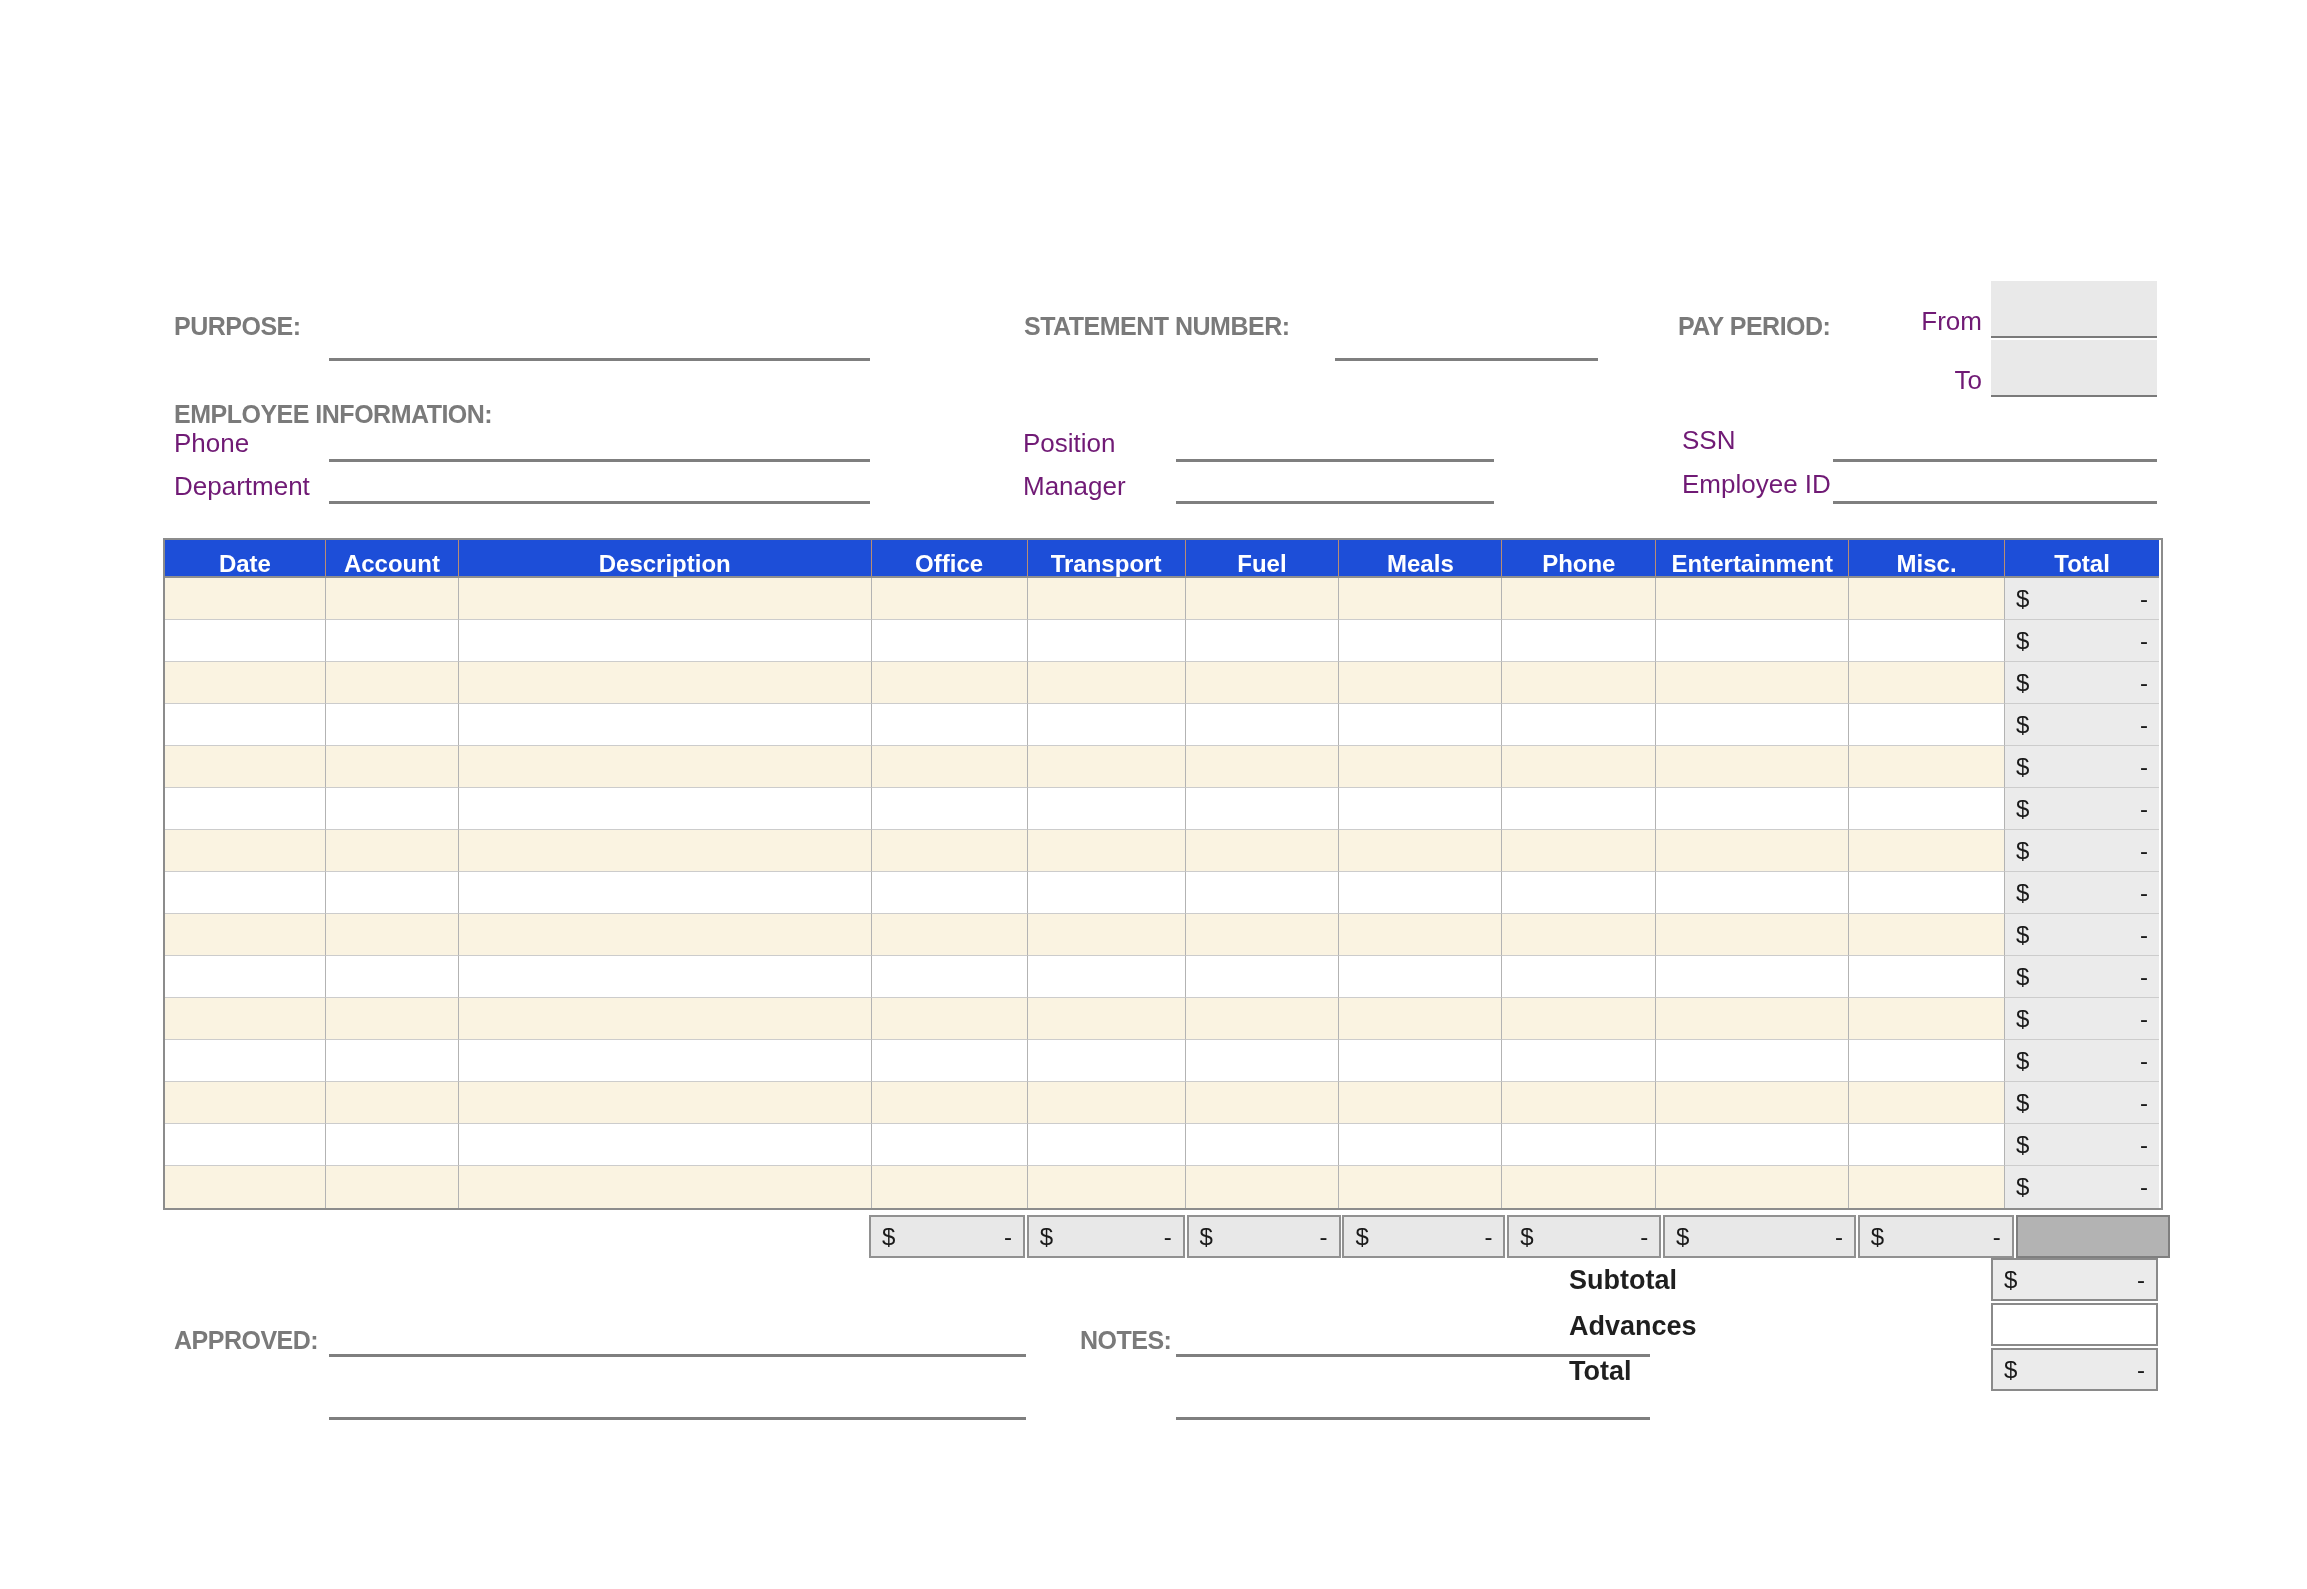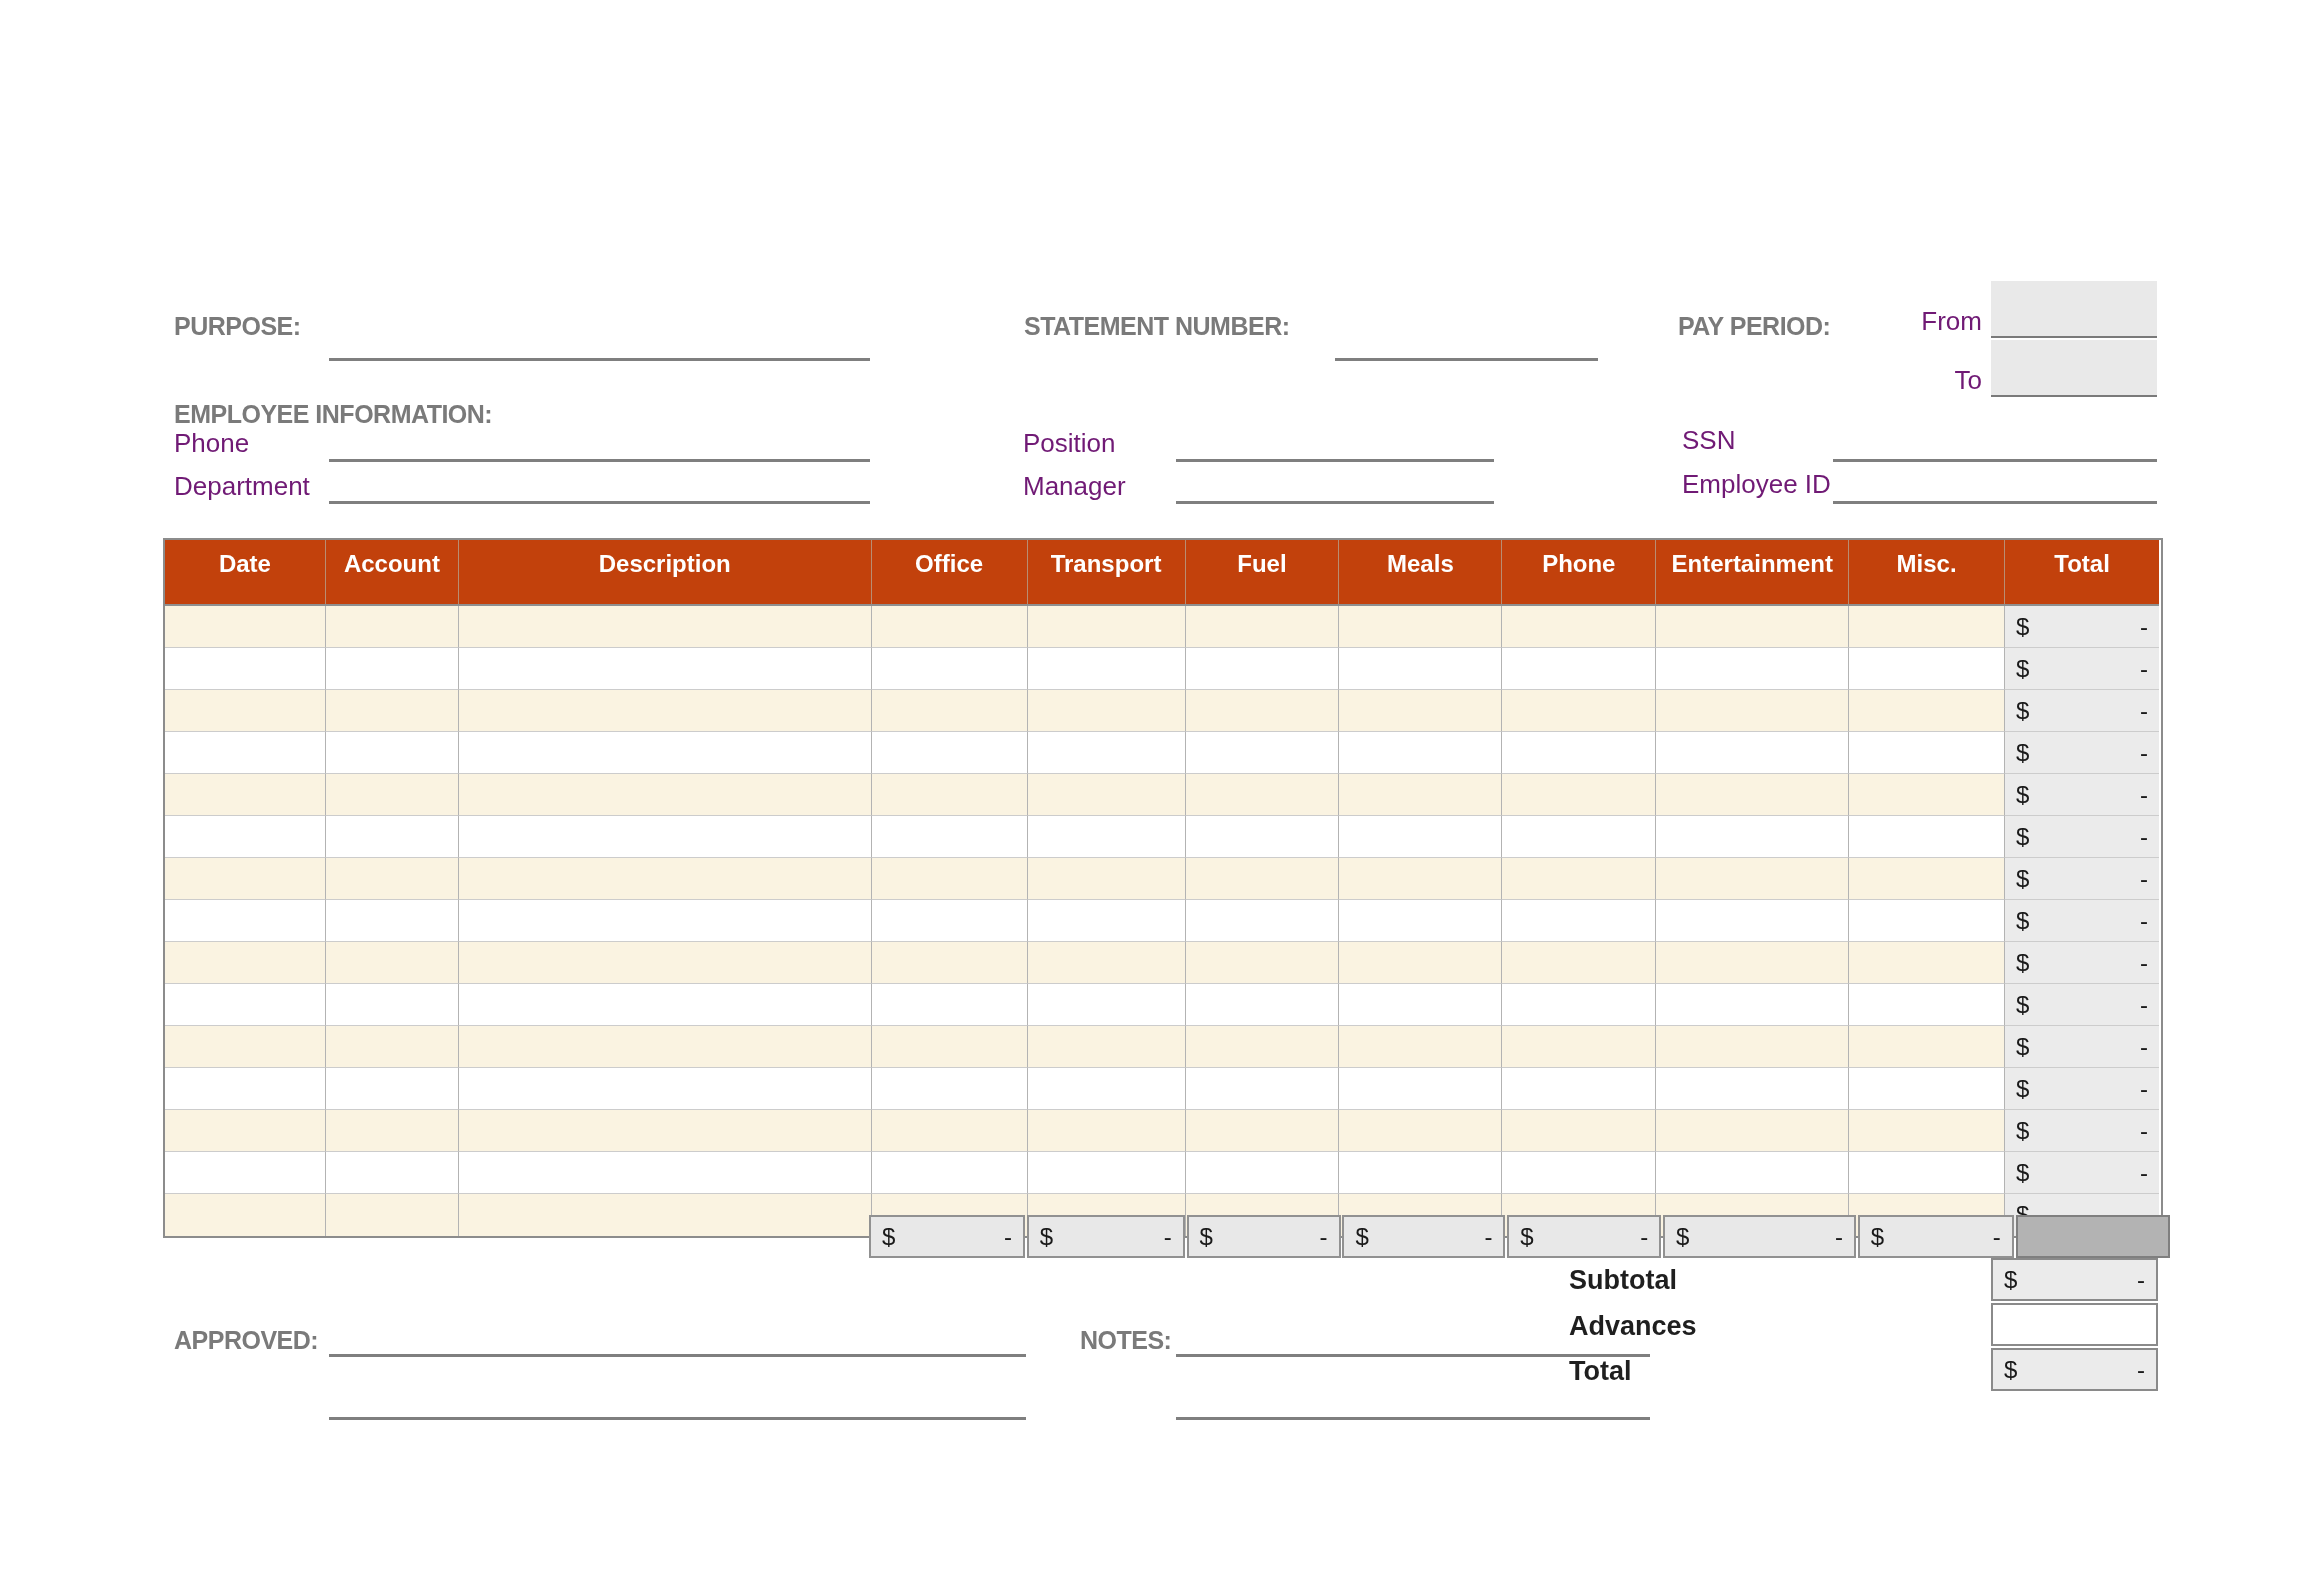--- a/index.html
+++ b/index.html
@@ -21,22 +21,22 @@
 
   
   .uline{height:2.8px;background:#7F7F7F;}
 
   
   .graybox{width:166px;height:57px;background:#E9E9E9;border-bottom:2.8px solid #7a7a7a;box-sizing:border-box;}
 
   
   #expense-table{left:163px;top:538px;width:2000px;border:2.8px solid #8C8C8C;box-sizing:border-box;background:#fff;}
   .trow{display:flex;width:1994px;}
-  .th{background:#c2410c;color:#fff;font-weight:bold;font-size:24px;text-align:center;
-      line-height:48px;height:64px;border-right:1.8px solid #b98d72;box-sizing:border-box;}
+  .th{background:#1d4ed8;color:#fff;font-weight:bold;font-size:24px;text-align:center;
+      line-height:48px;height:36px;border-right:1.8px solid #b98d72;box-sizing:border-box;}
   .th:last-child{border-right:none;}
   #thead{border-bottom:2.8px solid #8f8f8f;}
   .td{height:42px;border-right:1.8px solid #B3B3B3;border-bottom:1.8px solid #CCCCCC;box-sizing:border-box;}
   .trow.cream .td{background:#FAF3E1;}
   .trow.white .td{background:#FFFFFF;}
   .td.total-col{background:#EBEBEB !important;display:flex;justify-content:space-between;
       align-items:center;padding:0 11px;font-size:24px;color:#1a1a1a;border-right:none;}
   .trow:last-child .td{border-bottom:none;}
 
   

